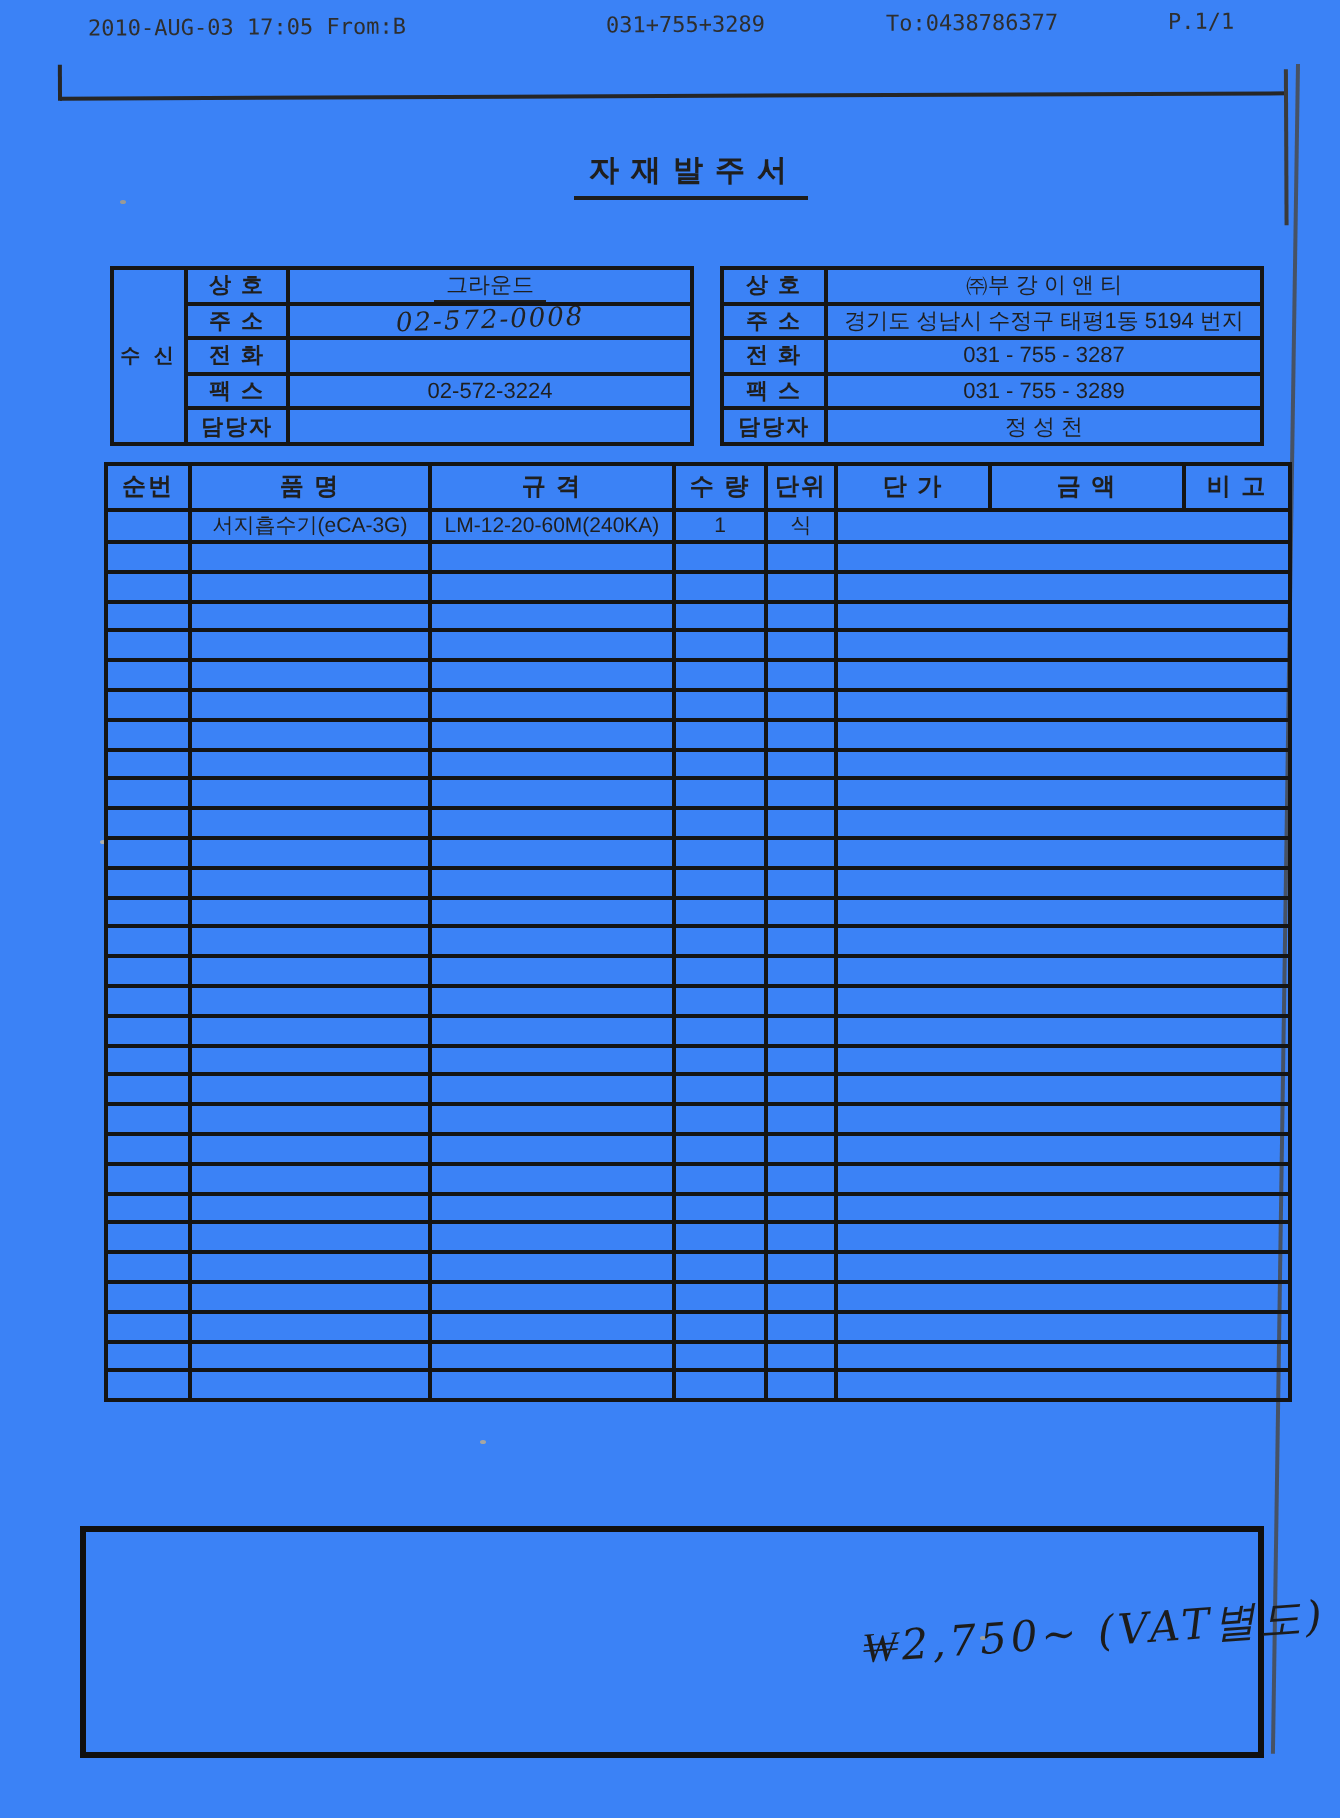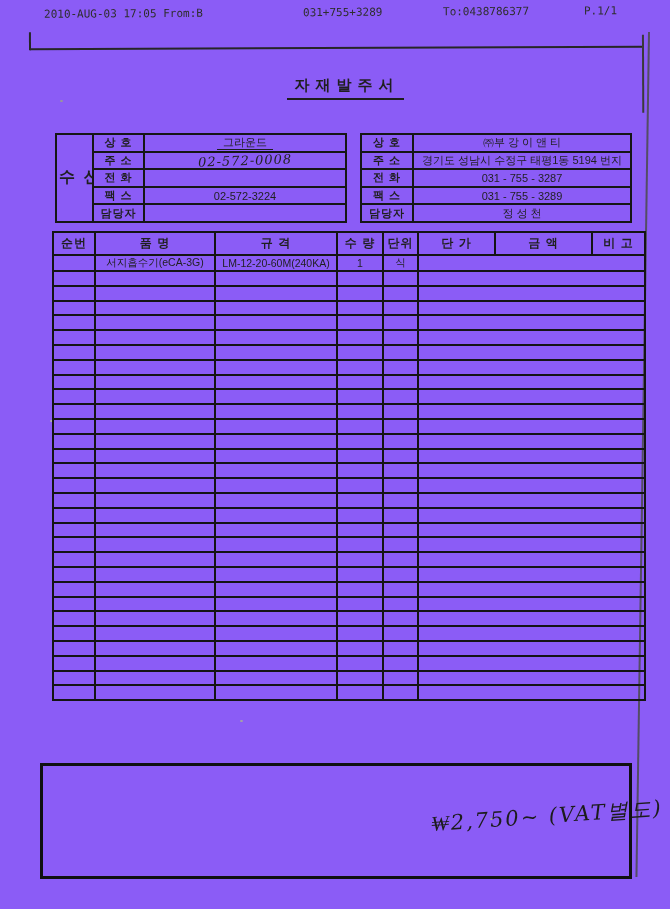--- a/index.html
+++ b/index.html
@@ -1,17 +1,17 @@
 <!DOCTYPE html>
 <html><head>
 <meta charset="utf-8">
 <style>
   html,body{margin:0;padding:0;}
   body{background:#e9e9e7;font-family:"Liberation Sans",sans-serif;color:#1f1f1f;}
-  .page{position:relative;width:670px;height:909px;background:#8b5cf6;overflow:hidden;}
+  .page{position:relative;width:670px;height:909px;background:#3b82f6;overflow:hidden;}
 
   
   .fax-header{position:absolute;top:6px;left:0;width:670px;height:18px;
     font-family:"DejaVu Sans Mono",monospace;font-size:11px;color:#2e2e2e;
     transform:rotate(-0.35deg);}
   .fax-header span{position:absolute;top:0;white-space:nowrap;}
   .fh-datetime{left:44px;}
   .fh-number{left:303px;top:3px;}
   .fh-to{left:443px;top:5px;}
   .fh-page{left:584px;top:7px;text-align:center;}
@@ -29,21 +29,21 @@
   .doc-title{display:inline-block;font-size:15px;font-weight:bold;letter-spacing:6px;
     border-bottom:2px solid #1d1d1d;padding:0 4px 3px 8px;}
   .doc-date{position:absolute;top:116px;left:452px;width:176px;text-align:center;
     font-size:13px;font-weight:bold;letter-spacing:1px;border-bottom:2px solid #2a2a2a;padding-bottom:1px;}
 
   
   table{border-collapse:collapse;}
   .info{position:absolute;table-layout:fixed;}
   .info td{border:2px solid #161616;height:15.6px;font-size:11px;padding:0 2px;
     text-align:center;overflow:hidden;white-space:nowrap;}
-  .info td.section{width:31px;font-weight:bold;font-size:16px;letter-spacing:2px;}
+  .info td.section{width:31px;font-weight:bold;font-size:10px;letter-spacing:2px;}
   .info td.lbl{font-weight:bold;letter-spacing:1px;}
   #info-left{left:55px;top:133px;width:280px;}
   #info-left td.lbl{width:45px;}
   #info-left td.val{width:196px;}
   #info-right{left:360px;top:133px;width:266px;}
   #info-right td.lbl{width:46px;}
   #info-right td.val{width:212px;}
   .u{border-bottom:1.5px solid #1d1d1d;padding:13px 6px 1px;}
   .hand{font-family:"DejaVu Serif",serif;font-style:italic;font-size:13px;letter-spacing:1px;
     display:inline-block;transform:rotate(-2deg);color:#222;}

